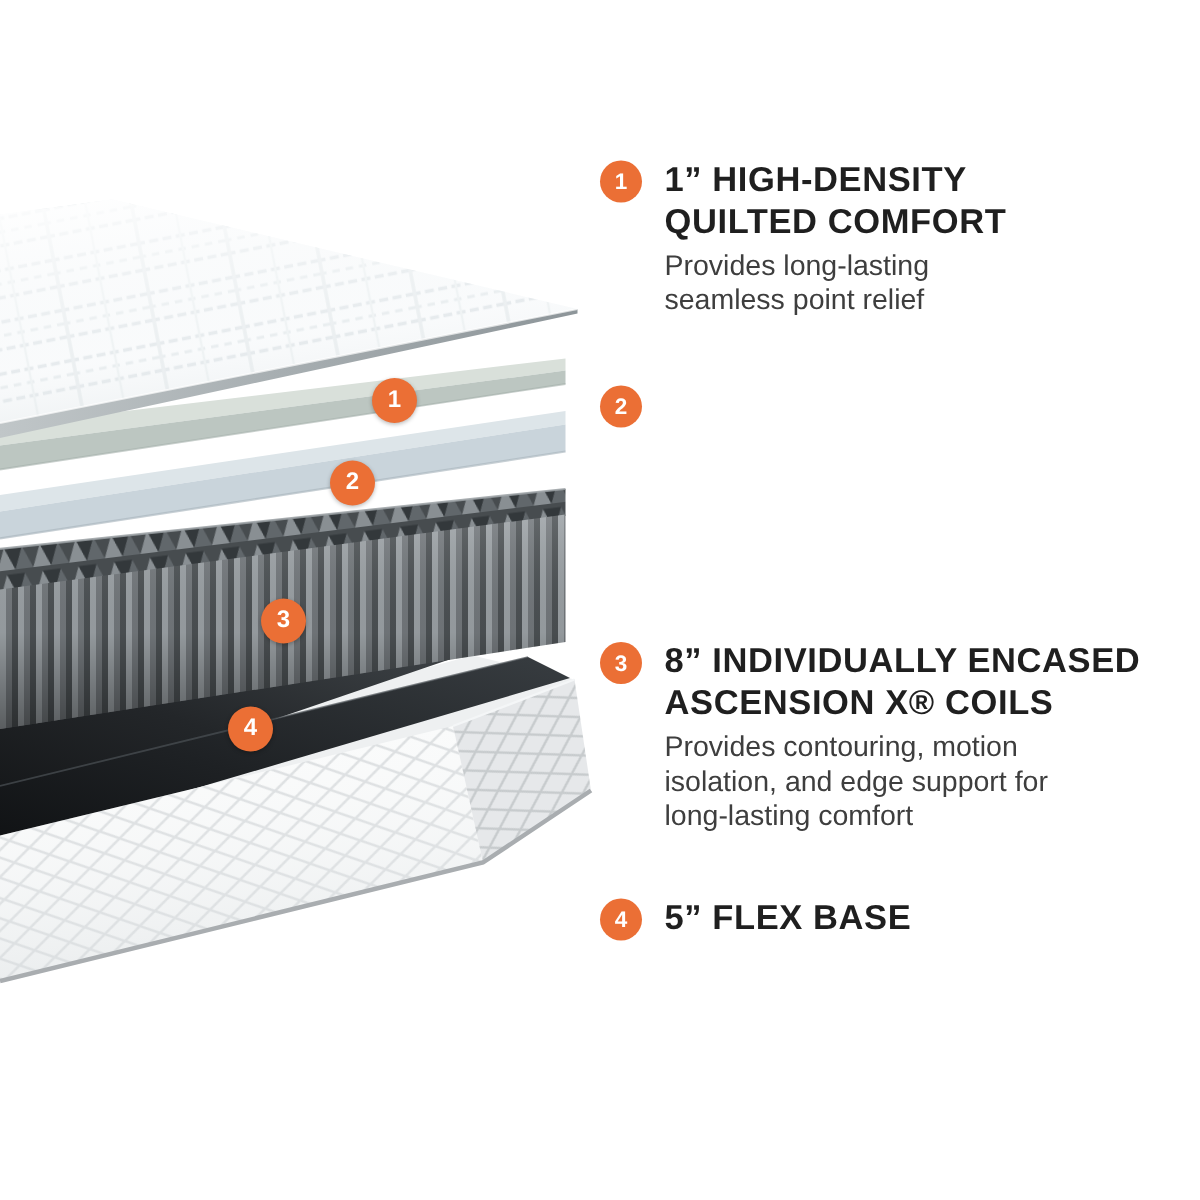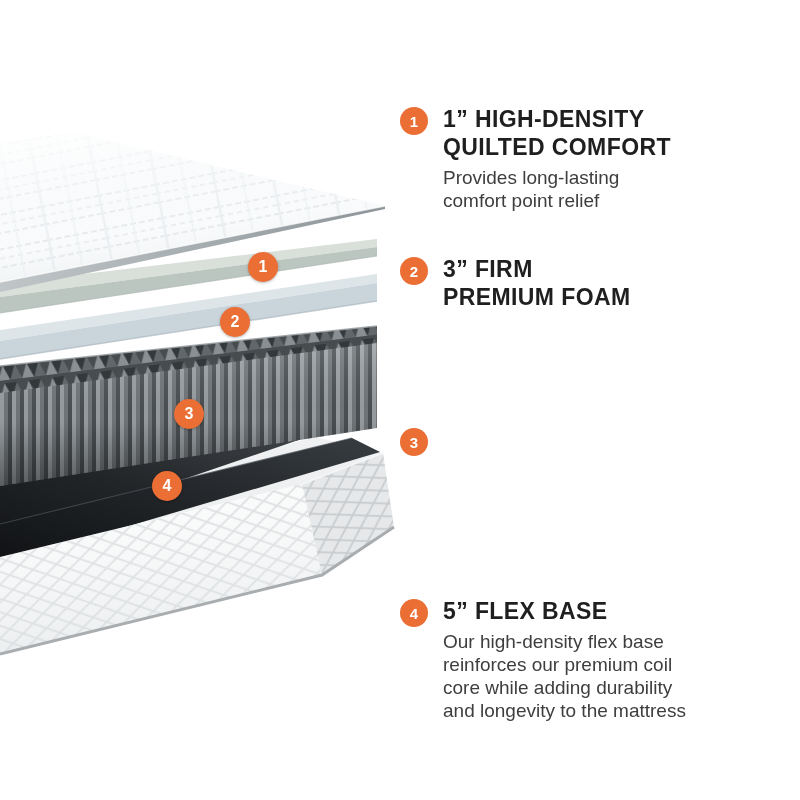--- a/index.html
+++ b/index.html
@@ -197,40 +197,41 @@
   <div class="marker m2">2</div>
   <div class="marker m3">3</div>
   <div class="marker m4">4</div>
 
   <div class="section s1">
     <div class="num">1</div>
     <div class="text">
       <div class="title">1” HIGH-DENSITY
 QUILTED COMFORT</div>
       <div class="body">Provides long-lasting
-comfort point relief</div>
+seamless point relief</div>
     </div>
   </div>
 
   <div class="section s2">
     <div class="num">2</div>
     <div class="text">
-      <div class="title">3” FIRM
-PREMIUM FOAM</div>
     </div>
   </div>
 
   <div class="section s3">
     <div class="num">3</div>
+    <div class="text">
+      <div class="title">8” INDIVIDUALLY ENCASED
+ASCENSION X® COILS</div>
+      <div class="body">Provides contouring, motion
+isolation, and edge support for
+long-lasting comfort</div>
+    </div>
   </div>
 
   <div class="section s4">
     <div class="num">4</div>
     <div class="text">
       <div class="title">5” FLEX BASE</div>
-      <div class="body">Our high-density flex base
-reinforces our premium coil
-core while adding durability
-and longevity to the mattress</div>
     </div>
   </div>
 
 </div>
 
 </body></html>

